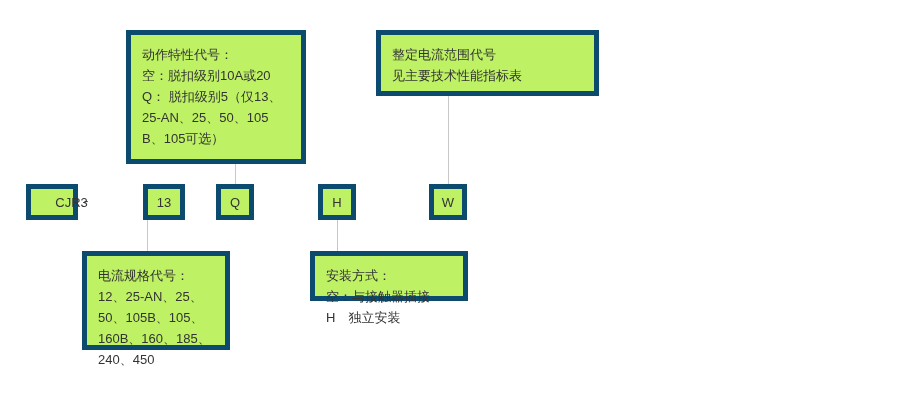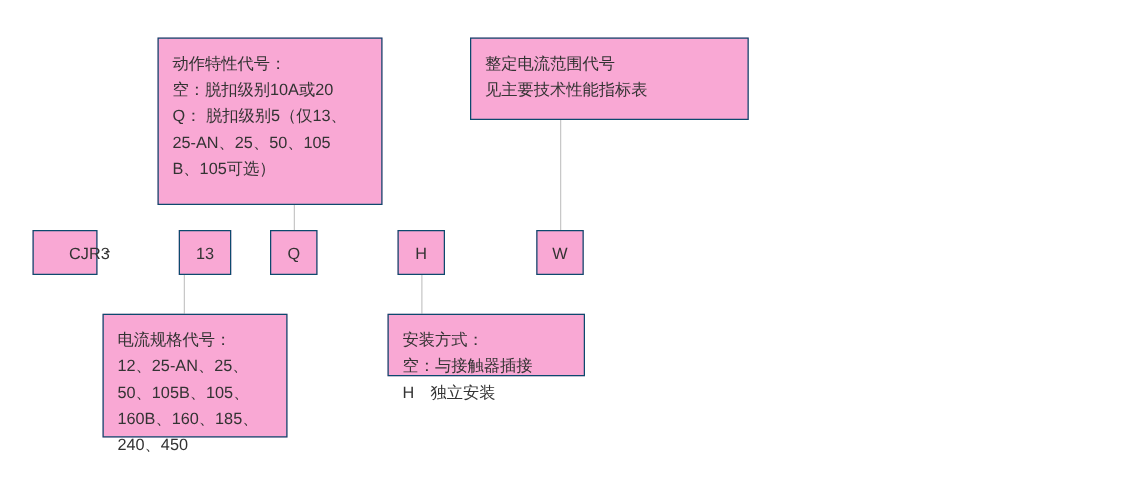--- a/index.html
+++ b/index.html
@@ -11,22 +11,22 @@
     position: relative;
     width: 900px;
     height: 400px;
     background: #ffffff;
     font-family: "Liberation Sans", sans-serif;
     color: #222222;
     overflow: hidden;
   }
   .box {
     position: absolute;
-    border: 1px solid #0c4a6e;
-    background: #f9a8d4;
+    border: 5px solid #0c4a6e;
+    background: #bef264;
     box-sizing: border-box;
   }
   .code-box {
     display: flex;
     align-items: center;
     justify-content: center;
     font-size: 13px;
     color: #333333;
   }
   .note-box {

